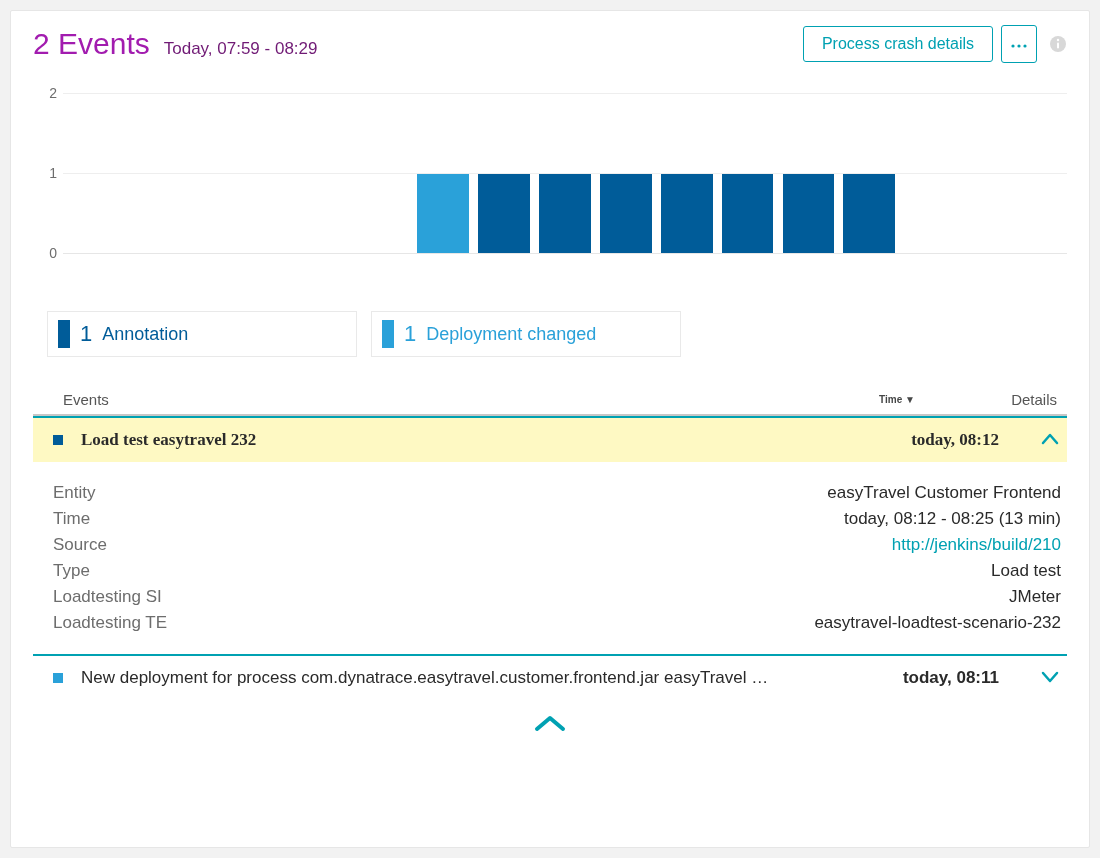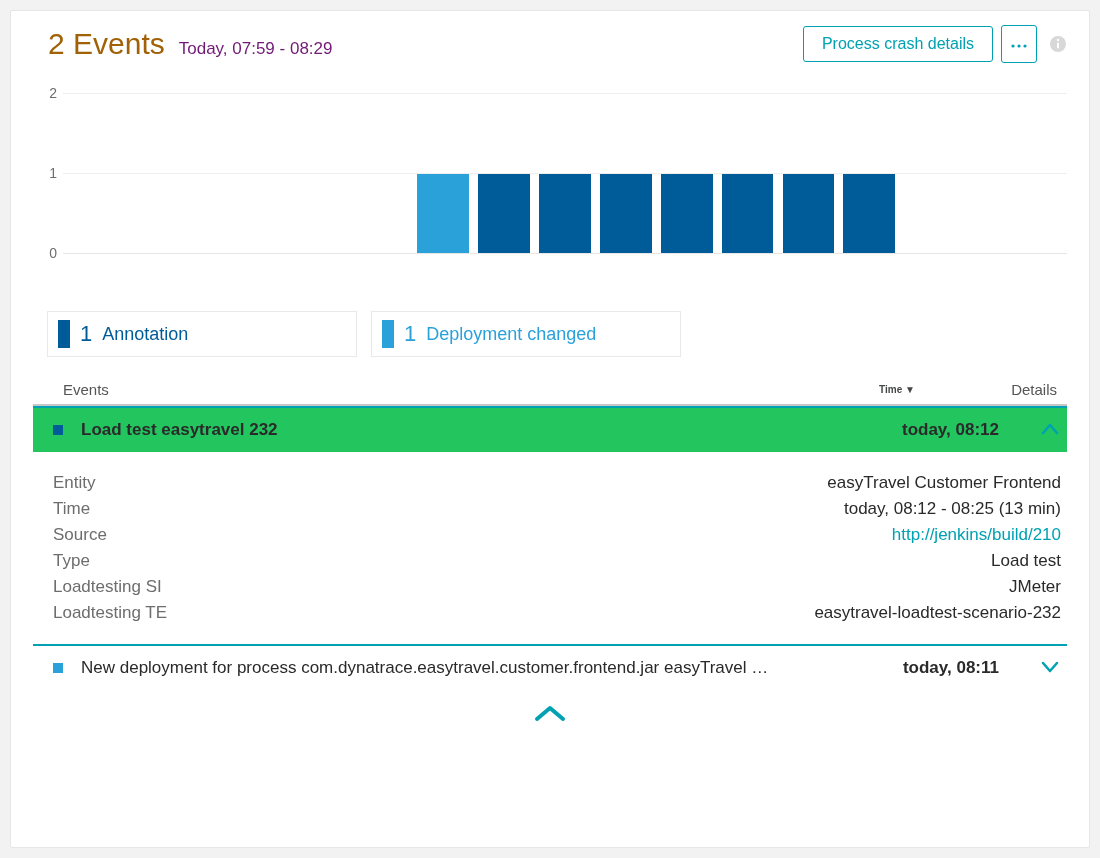--- a/index.html
+++ b/index.html
@@ -34,22 +34,21 @@
     justify-content: space-between;
   }
   .header-left {
     display: flex;
     align-items: baseline;
     gap: 14px;
   }
   .title {
     font-size: 30px;
     font-weight: 300;
-    color: #a16207;
-    margin-left: 15px;
+    color: #a21caf;
   }
   .subtitle {
     font-size: 17px;
     color: #701a75;
   }
   .header-right {
     display: flex;
     align-items: center;
     gap: 8px;
   }
@@ -172,42 +171,43 @@
     font-size: 22px;
     font-weight: 400;
   }
   .legend-label {
     font-size: 18px;
   }
 
   
   .table-head {
     display: flex;
-    margin-top: 20px;
+    margin-top: 30px;
     border-bottom: 2px solid #c7c7c7;
     padding: 4px 6px 6px 30px;
     align-items: center;
     color: #454646;
   }
   .th-events { flex: 1; font-size: 15px; color:#555; }
   .th-time { width: 160px; text-align: center; font-weight: 700; font-size: 10px; cursor: pointer; }
   .th-details { width: 80px; text-align: right; font-size: 15px; color:#555; padding-right: 4px; }
 
   
   .event-row {
     display: flex;
     align-items: center;
     padding: 12px 8px 12px 20px;
     font-size: 17px;
     cursor: pointer;
   }
   .event-row.expanded {
-    background: #22c55e;
+    background: #fef9c3;
     border-top: 2px solid #00a1b2;
     font-weight: 700;
+    font-family: Liberation Serif, serif;
   }
   .event-row .sq {
     width: 10px; height: 10px;
     margin-right: 18px;
     flex: none;
   }
   .event-row .ev-name { flex: 1; font-weight: 400; color:#2a2a2a; overflow: hidden; text-overflow: ellipsis; white-space: nowrap;}
   .event-row.expanded .ev-name { font-weight: 700; }
   .event-row .ev-time { width: 160px; text-align: right; font-weight: 700; color:#2a2a2a; }
   .event-row .ev-toggle { width: 60px; text-align: right; color:#00a1b2; }

